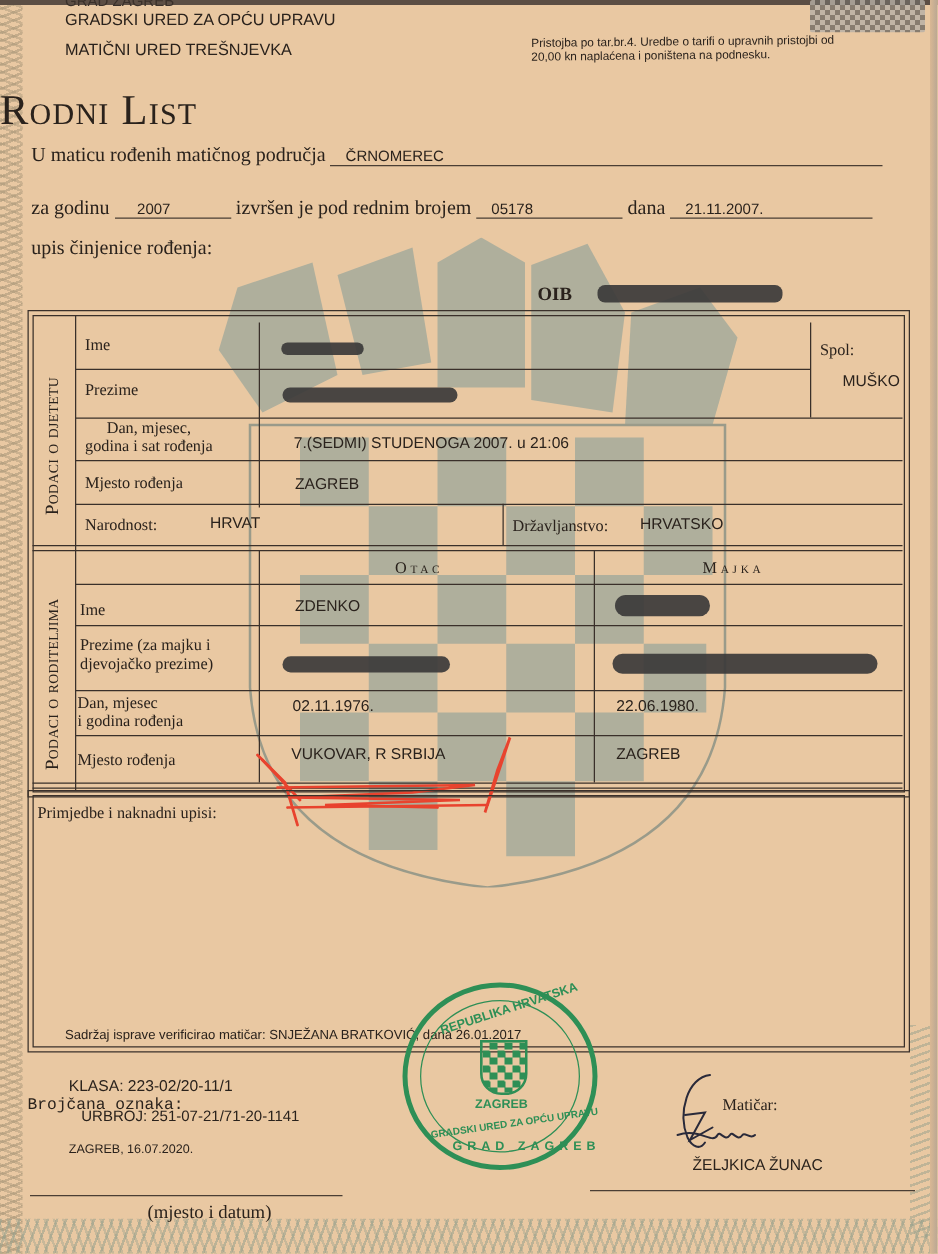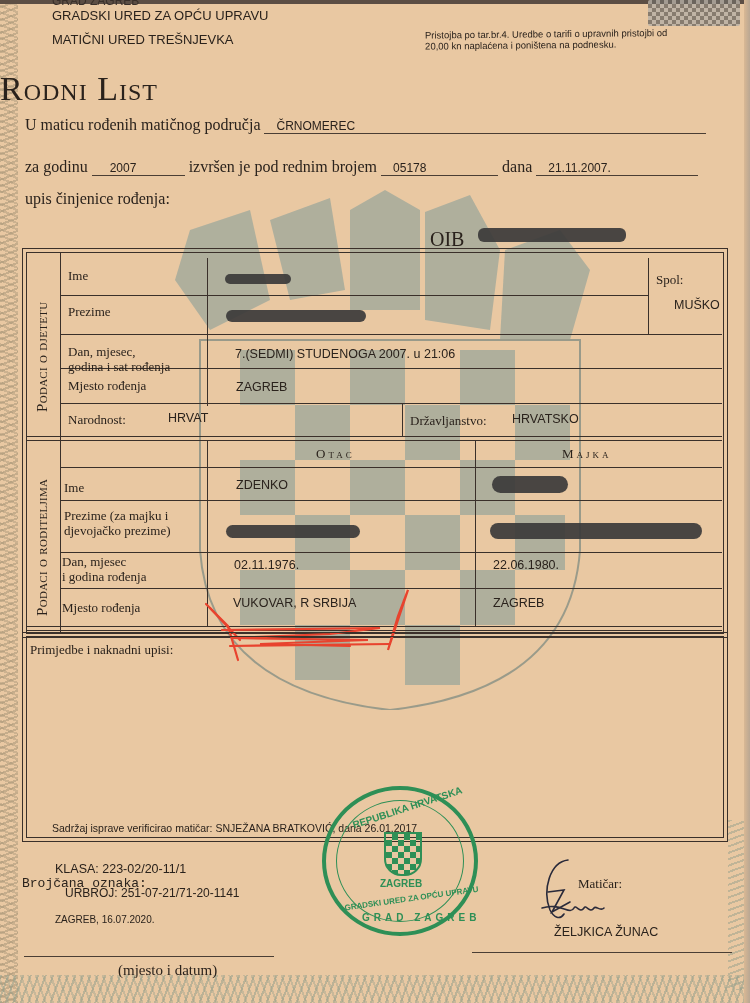--- a/index.html
+++ b/index.html
@@ -35,21 +35,21 @@
     .fee { left:425px; top:28px; font-size:9.5px; line-height:11px; width:300px; transform:rotate(-0.6deg); }
 
     .title { left:0; width:648px; top:58px; text-align:left; font-size:34px; letter-spacing:1px; font-variant: small-caps; margin-top: 12px; }
 
     .line-row { left:25px; font-size:16px; white-space:nowrap; }
     .uline { display:inline-block; border-bottom:1px solid #4a3e34; font-family:"Liberation Sans", sans-serif; font-size:12px; vertical-align:baseline; padding-left:12px; }
 
     
     .arms { left:170px; top:190px; width:440px; height:520px; }
 
-    .oib { left:430px; top:228px; font-size:20px; font-weight:normal; }
+    .oib { left:430px; top:228px; font-size:15px; font-weight:bold; }
     .redact { position:absolute; background:#3b3a3a; border-radius:6px; opacity:.92; }
     .frame { position:absolute; border:1.5px solid #3a302a; }
     .hline { position:absolute; height:0; border-top:1.2px solid #3a302a; }
     .vline { position:absolute; width:0; border-left:1.2px solid #3a302a; }
     .lbl { position:absolute; font-size:13px; line-height:15px; }
     .val { position:absolute; font-family:"Liberation Sans", sans-serif; font-size:12.5px; }
     .vert { position:absolute; transform-origin:left top; transform:rotate(-90deg); font-size:15px; font-variant:small-caps; white-space:nowrap; letter-spacing:0.3px; }
     .colhead { position:absolute; font-size:13px; letter-spacing:3px; font-variant:small-caps; }
 
     .stamp { left:322px; top:786px; width:156px; height:150px; border-radius:50%; border:4px solid #2e8f56; box-sizing:border-box; color:#2e8f56; }
@@ -141,21 +141,21 @@
 <div class="vline" style="left:402px;top:403px;height:33px;"></div>
 <div class="hline" style="left:26px;top:436px;width:696px;"></div>
 <div class="hline" style="left:26px;top:440px;width:696px;"></div>
 
 <div class="vert" style="left:34px;top:412px;">Podaci o djetetu</div>
 
 <div class="lbl" style="left:68px;top:268px;">Ime</div>
 <div class="redact" style="left:225px;top:274px;width:66px;height:10px;"></div>
 <div class="lbl" style="left:68px;top:304px;">Prezime</div>
 <div class="redact" style="left:226px;top:310px;width:140px;height:12px;"></div>
-<div class="lbl" style="left:68px;top:344px;">
+<div class="lbl" style="left:68px;top:334px;text-align:center;">
   <div>Dan, mjesec,</div>
   <div>godina i sat rođenja</div>
 </div>
 <div class="val" style="left:235px;top:347px;">7.(SEDMI) STUDENOGA 2007. u 21:06</div>
 <div class="lbl" style="left:68px;top:378px;">Mjesto rođenja</div>
 <div class="val" style="left:236px;top:380px;">ZAGREB</div>
 <div class="lbl" style="left:68px;top:412px;">Narodnost:</div>
 <div class="val" style="left:168px;top:411px;">HRVAT</div>
 <div class="lbl" style="left:410px;top:413px;">Državljanstvo:</div>
 <div class="val" style="left:512px;top:412px;">HRVATSKO</div>

